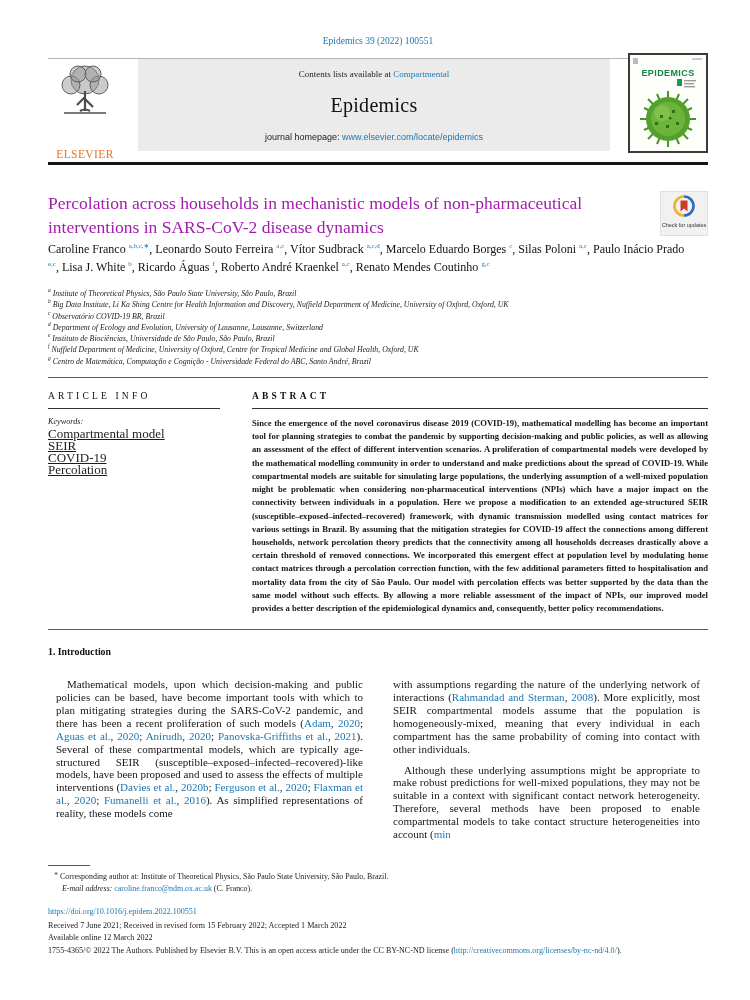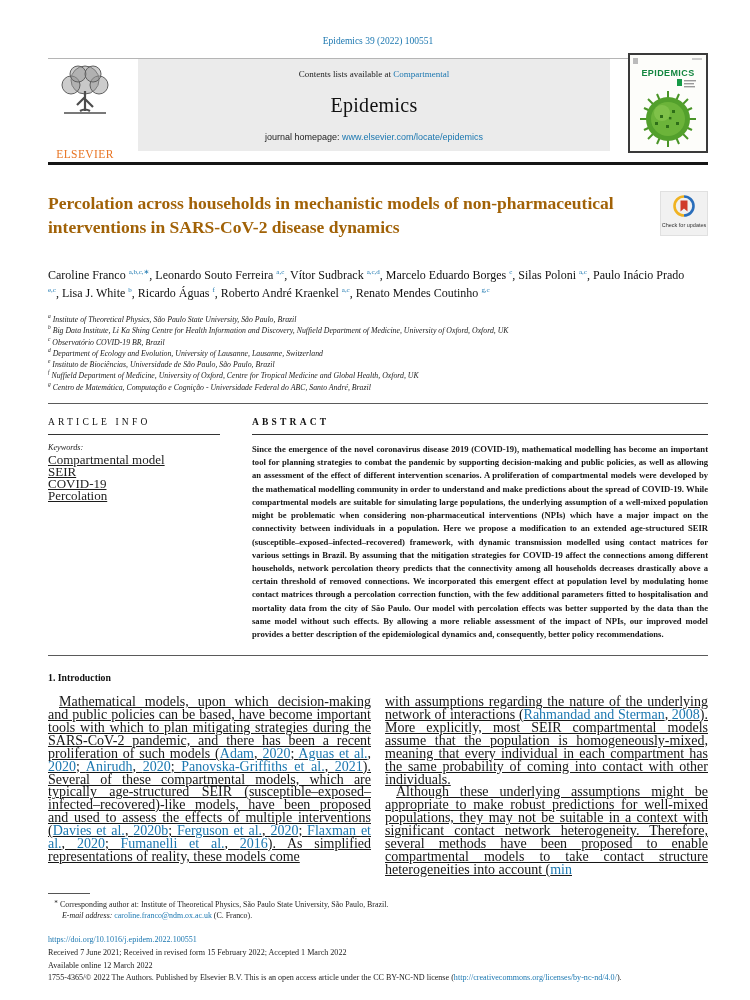--- a/index.html
+++ b/index.html
@@ -19,46 +19,46 @@
   .contents-line{font-size:9px;color:#222;}
   .mast-title{font-size:20px;color:#111;letter-spacing:.3px;}
   .homepage-line{font-size:9px;color:#222;}
   .cover{width:80px;margin-left:18px;border:2px solid #3a3a3a;background:#fdfdfa;height:100px;align-self:flex-start;margin-top:-6px;box-sizing:border-box;position:relative;overflow:hidden;}
   .cover-title{font-size:9px;font-weight:bold;color:#13863f;text-align:center;margin-top:13px;letter-spacing:.4px;font-family:"Liberation Sans",sans-serif;}
   .cover svg{position:absolute;left:0;top:0;}
 
   .rule-thick{height:3px;background:#151515;margin-top:2px;}
 
   .title-row{display:flex;margin-top:26px;}
-  h1{flex:1;margin:0 22px 0 0;font-size:17.5px;font-weight:700;line-height:24px;color:#a16207;}
+  h1{flex:1;margin:0 22px 0 0;font-size:17.5px;font-weight:400;line-height:24px;color:#a21caf;}
   .badge{width:46px;height:40px;background:#f1f1f1;border:1px solid #e0e0e0;text-align:center;padding-top:3px;box-sizing:content-box;align-self:flex-start;}
   .badge-label{font-family:"Liberation Sans",sans-serif;font-size:5.5px;line-height:6.5px;color:#333;margin-top:1px;}
 
-  .authors{margin-top:28px;font-size:12px;line-height:17.5px;color:#111;width:640px;}
+  .authors{margin-top:2px;font-size:12px;line-height:17.5px;color:#111;width:640px;}
   .authors sup{font-size:58%;}
   .affils{margin-top:12px;font-size:7.8px;line-height:11.3px;font-style:italic;color:#222;}
   .affils sup{font-size:70%;}
 
   .rule-thin{height:1px;background:#5a5a5a;margin-top:10px;}
 
   .info-grid{display:flex;padding:13px 0 14px;}
   .info-col{width:172px;margin-right:32px;flex:none;}
   .abs-col{flex:1;font-weight:bold;}
   .sec-head{font-size:9.5px;letter-spacing:3.2px;color:#111;}
   .head-rule{height:1px;background:#333;margin:7px 0 8px;}
   .abs-col .head-rule{margin-right:0;}
   .kw-label{font-size:8.2px;margin-bottom:2px;}
   .kw{font-size:13px;line-height:12px;text-decoration:underline;}
   .abs-text{margin:0;font-size:8.6px;line-height:13.2px;text-align:justify;color:#161616;}
 
   h2{margin:16px 0 0;font-size:9.8px;font-weight:bold;color:#111;}
   .cols{display:flex;margin-top:13px;}
   .col{width:323px;flex:none;}
   .col + .col{margin-left:14px;}
-  .col p{margin:0;font-size:14px;line-height:12.9px;text-align:justify;color:#161616;text-decoration:underline;}
+  .col p{margin:8px;font-size:11px;line-height:12.9px;text-align:justify;color:#161616;}
   .col p.indent{text-indent:11px;}
   .col p + p{margin-top:0;}
 
   .footnote{margin-top:16px;font-size:7.9px;line-height:11.5px;color:#222;}
   .fn-rule{width:42px;height:1px;background:#555;margin-bottom:5px;}
   .fn-line{padding-left:6px;}
   .fn-email{padding-left:14px;}
 
   .footer{margin-top:12px;font-size:8.1px;line-height:12.5px;color:#222;}
   .footer .doi{margin-bottom:1px;}

